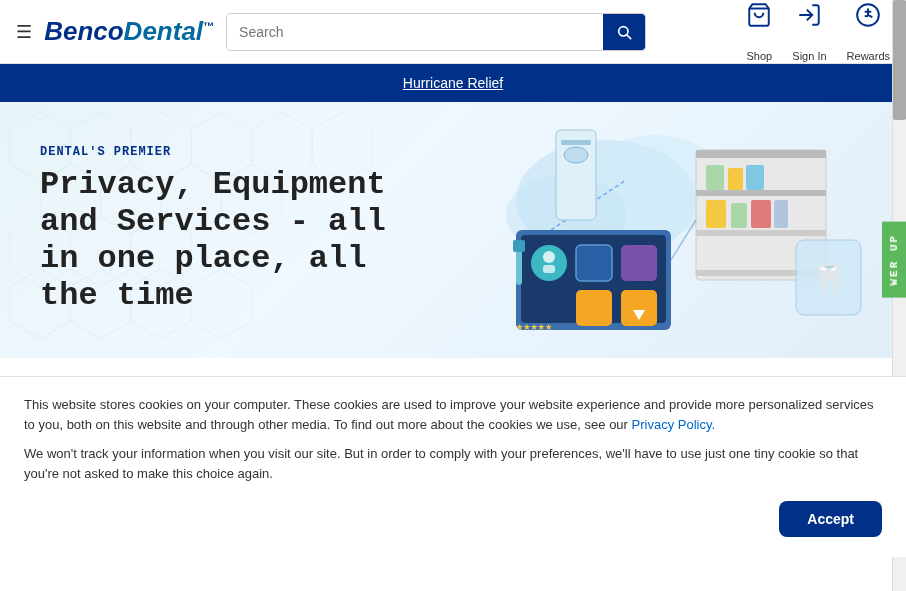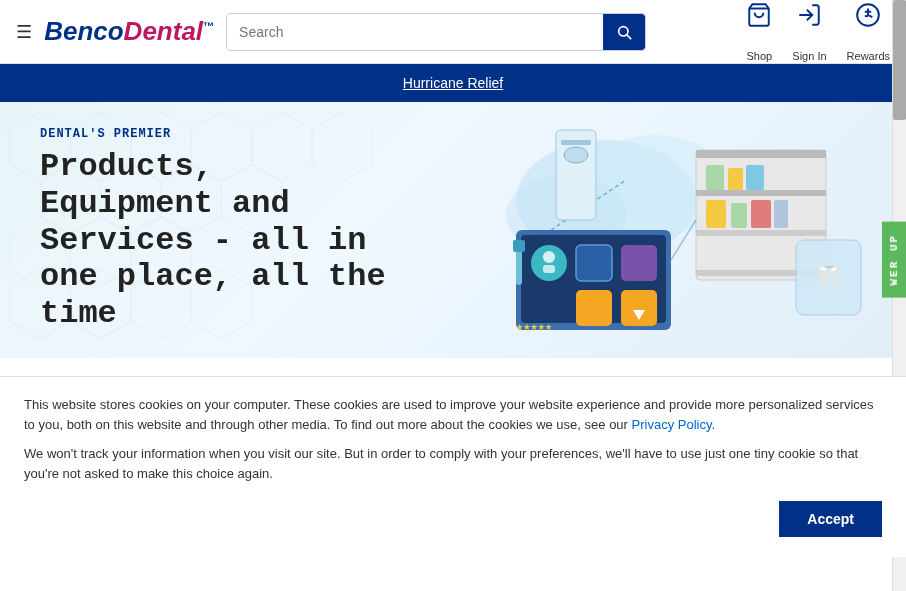--- a/index.html
+++ b/index.html
@@ -25,21 +25,21 @@
       flex-shrink: 0;
       display: flex;
       align-items: center;
     }
     .logo-text {
       font-size: 26px;
       font-weight: 900;
       font-style: italic;
     }
     .logo-benco { color: #003087; }
-    .logo-dental { color: #be185d; }
+    .logo-dental { color: #0369a1; }
     .logo-tm { color: #003087; font-size: 11px; vertical-align: super; font-style: normal; }
 
     .search-bar {
       flex: 1;
       display: flex;
       align-items: center;
       border: 1px solid #ccc;
       border-radius: 4px;
       overflow: hidden;
       height: 38px;
@@ -203,21 +203,21 @@
       justify-content: flex-end;
       gap: 12px;
     }
     .btn-accept {
       background: #003087;
       color: #fff;
       border: none;
       padding: 10px 28px;
       font-size: 14px;
       font-weight: 600;
-      border-radius: 0;
+      border-radius: 8px;
       cursor: pointer;
     }
     .btn-decline {
       background: #fff;
       color: #333;
       border: 1.5px solid #999;
       padding: 10px 24px;
       font-size: 14px;
       font-weight: 600;
       border-radius: 4px;
@@ -324,21 +324,21 @@
       <polygon points="160,114 190,131 190,166 160,183 130,166 130,131"></polygon>
       <polygon points="40,166 70,183 70,218 40,235 10,218 10,183"></polygon>
       <polygon points="100,166 130,183 130,218 100,235 70,218 70,183"></polygon>
       <polygon points="160,166 190,183 190,218 160,235 130,218 130,183"></polygon>
       <polygon points="220,166 250,183 250,218 220,235 190,218 190,183"></polygon>
     </g>
   </svg>
 
   <div class="hero-content">
     <div class="hero-subtitle">DENTAL'S PREMIER</div>
-    <h1 class="hero-title">Products, Equipment and Services - all in one place, all the time</h1>
+    <h1 class="hero-title">Privacy, Equipment and Services - all in one place, all the time</h1>
   </div>
 
   <div class="hero-illustration">
     <svg viewBox="0 0 520 260" xmlns="http://www.w3.org/2000/svg" width="520" height="260">
 
       <ellipse cx="220" cy="100" rx="90" ry="60" fill="#c8e6f5" opacity="0.7"></ellipse>
       <ellipse cx="270" cy="85" rx="70" ry="50" fill="#d0ecf8" opacity="0.6"></ellipse>
       <ellipse cx="180" cy="115" rx="60" ry="40" fill="#c5e4f5" opacity="0.5"></ellipse>
 
       <rect x="310" y="50" width="130" height="130" rx="4" fill="#e8e8e8" stroke="#ccc" stroke-width="1"></rect>

